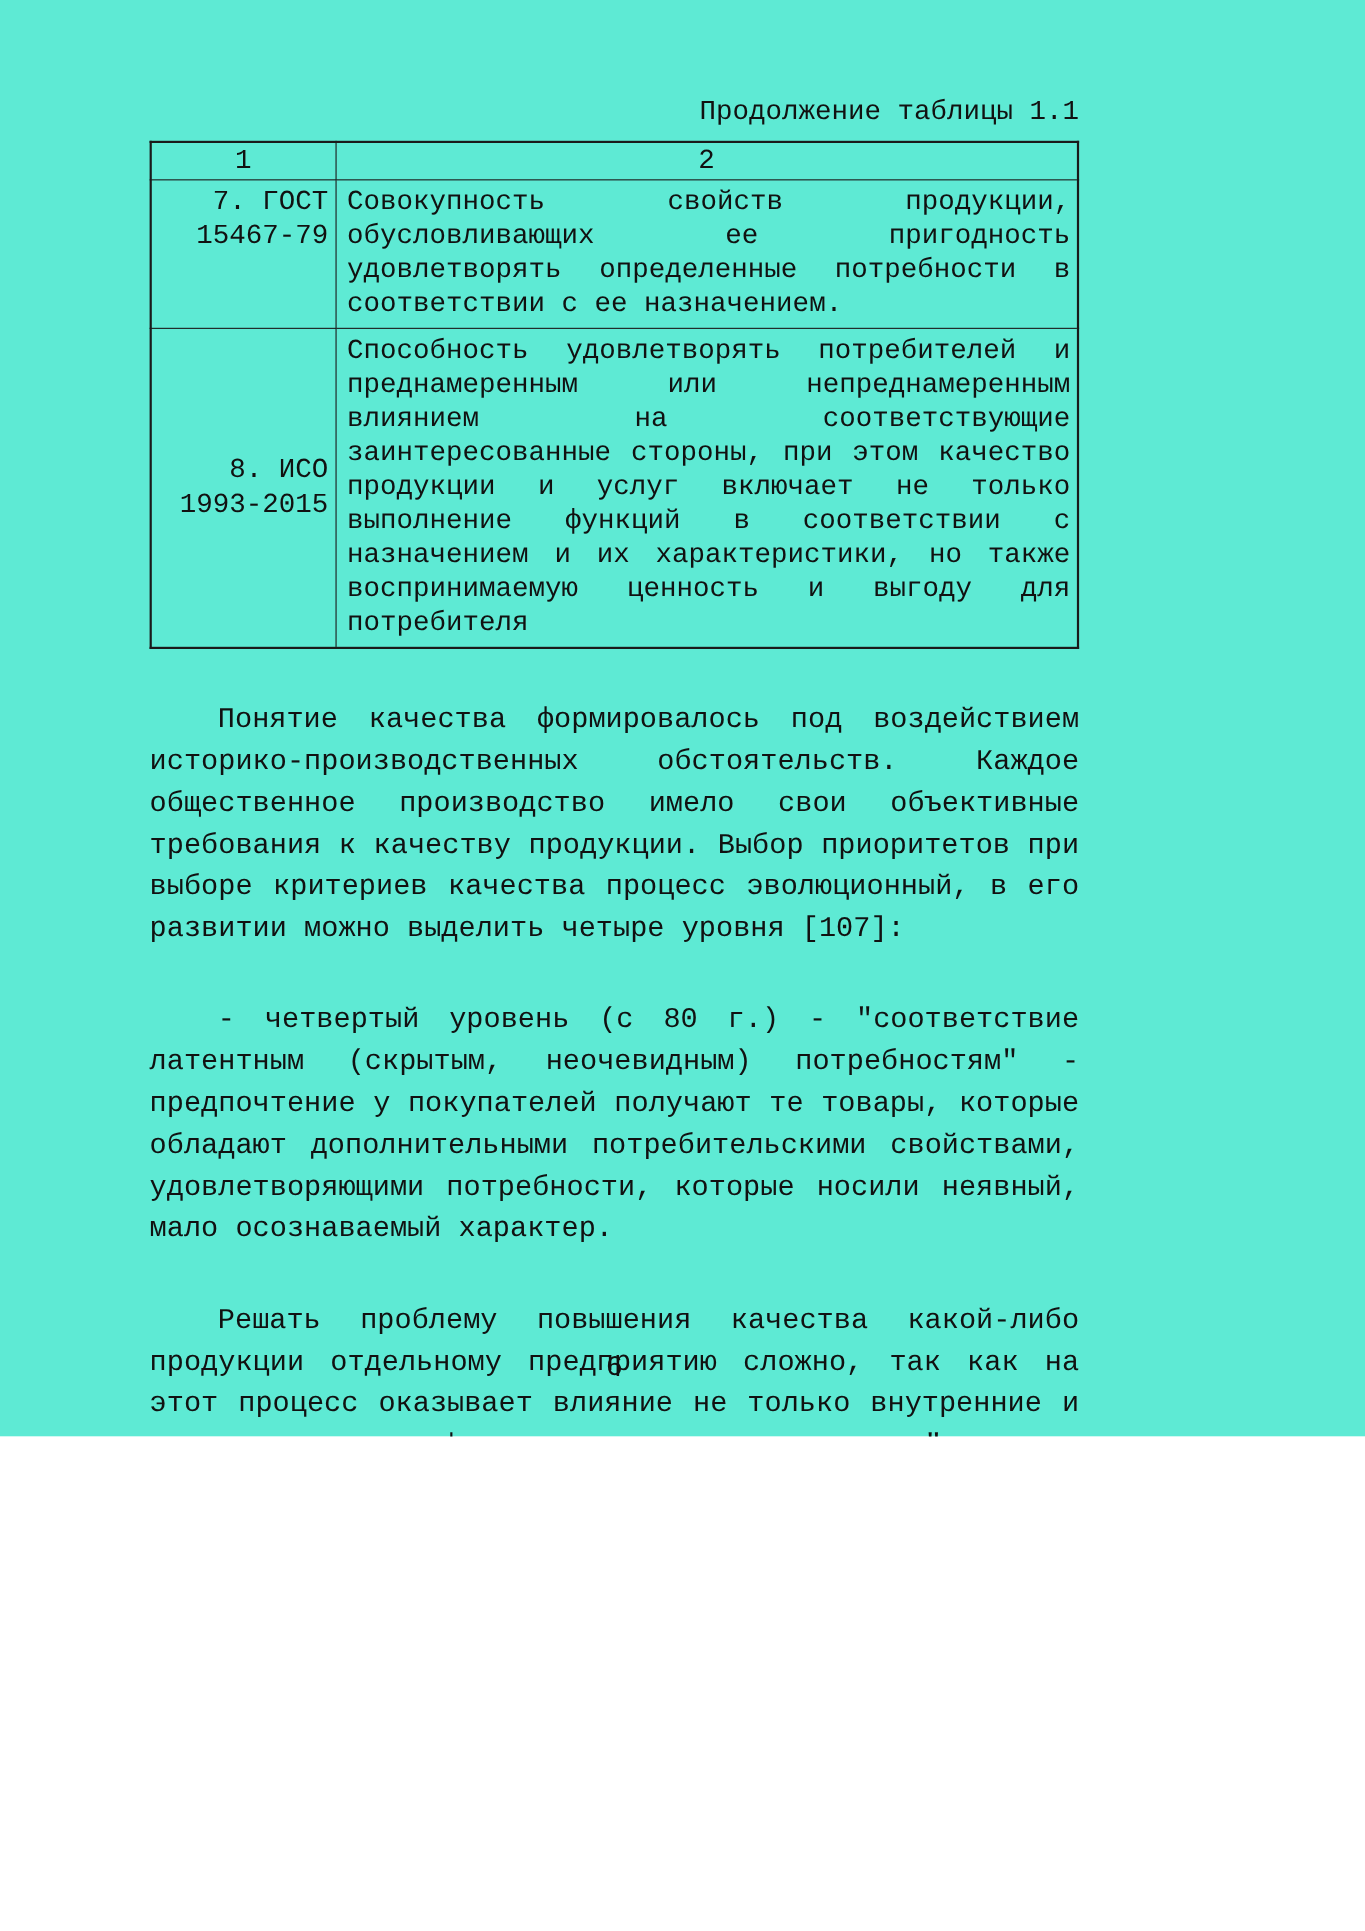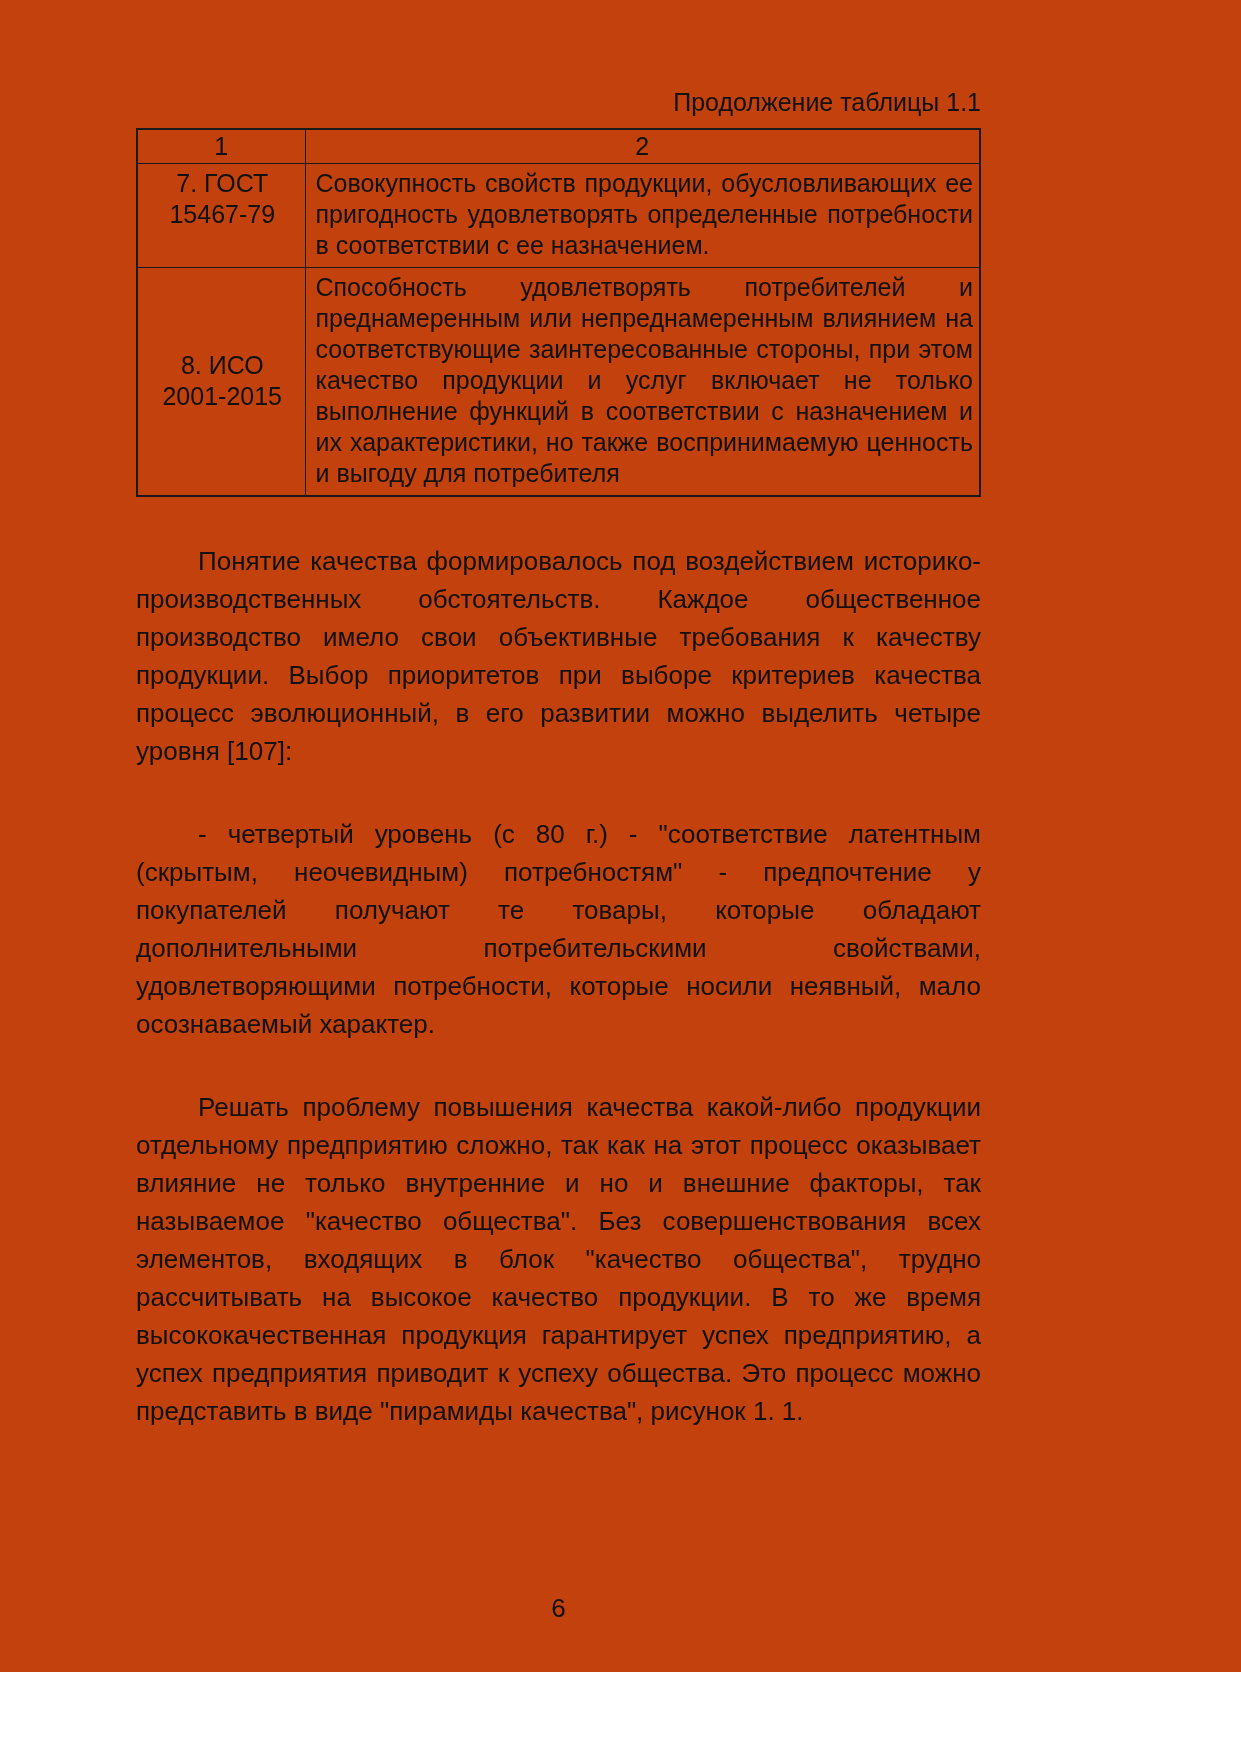--- a/index.html
+++ b/index.html
@@ -1,24 +1,24 @@
 <!DOCTYPE html>
 <html lang="ru"><head>
 <meta charset="utf-8">
 <style>
   * { margin: 0; padding: 0; box-sizing: border-box; }
   html, body { background: #ffffff; }
   .page {
     position: relative;
     width: 1241px;
-    height: 1672px;
+    height: 1306px;
     margin: 0 auto;
-    background: #c2410c;
+    background: #5eead4;
     color: #111111;
-    font-family: Liberation Sans, sans-serif;
+    font-family: Liberation Mono, monospace;
   }
   .content {
     position: absolute;
     left: 136px;
     top: 86px;
     width: 845px;
   }
   .table-caption {
     text-align: right;
     font-size: 25px;
@@ -36,21 +36,21 @@
     border: 1px solid #1a1a1a;
     font-weight: normal;
     line-height: 1.24;
   }
   table.std-table th {
     text-align: center;
     padding: 1px 4px;
   }
   table.std-table td.col-term {
     width: 168px;
-    text-align: center;
+    text-align: right;
     padding: 4px 6px 4px 8px;
   }
   table.std-table td.col-def {
     text-align: justify;
     padding: 4px 6px 6px 10px;
     margin-top: 28px;
   }
   .va-top { vertical-align: top; }
   .va-middle { vertical-align: middle; }
   .body-text {
@@ -87,21 +87,21 @@
           <th>1</th>
           <th>2</th>
         </tr>
       </thead>
       <tbody>
         <tr>
           <td class="col-term va-top">7. ГОСТ 15467-79</td>
           <td class="col-def va-top">Совокупность свойств продукции, обусловливающих ее пригодность удовлетворять определенные потребности в соответствии с ее назначением.</td>
         </tr>
         <tr>
-          <td class="col-term va-middle">8. ИСО 2001-2015</td>
+          <td class="col-term va-middle">8. ИСО 1993-2015</td>
           <td class="col-def va-top">Способность удовлетворять потребителей и преднамеренным или непреднамеренным влиянием на соответствующие заинтересованные стороны, при этом качество продукции и услуг включает не только выполнение функций в соответствии с назначением и их характеристики, но также воспринимаемую ценность и выгоду для потребителя</td>
         </tr>
       </tbody>
     </table>
 
     <div class="body-text">
       <p>Понятие качества формировалось под воздействием историко-производственных обстоятельств. Каждое общественное производство имело свои объективные требования к качеству продукции. Выбор приоритетов при выборе критериев качества процесс эволюционный, в его развитии можно выделить четыре уровня [107]:</p>
       <p>- четвертый уровень (с 80 г.) - "соответствие латентным (скрытым, неочевидным) потребностям" - предпочтение у покупателей получают те товары, которые обладают дополнительными потребительскими свойствами, удовлетворяющими потребности, которые носили неявный, мало осознаваемый характер.</p>
       <p>Решать проблему повышения качества какой-либо продукции отдельному предприятию сложно, так как на этот процесс оказывает влияние не только внутренние и но и внешние факторы, так называемое "качество общества". Без совершенствования всех элементов, входящих в блок "качество общества", трудно рассчитывать на высокое качество продукции. В то же время высококачественная продукция гарантирует успех предприятию, а успех предприятия приводит к успеху общества. Это процесс можно представить в виде "пирамиды качества", рисунок 1. 1.</p>
     </div>

